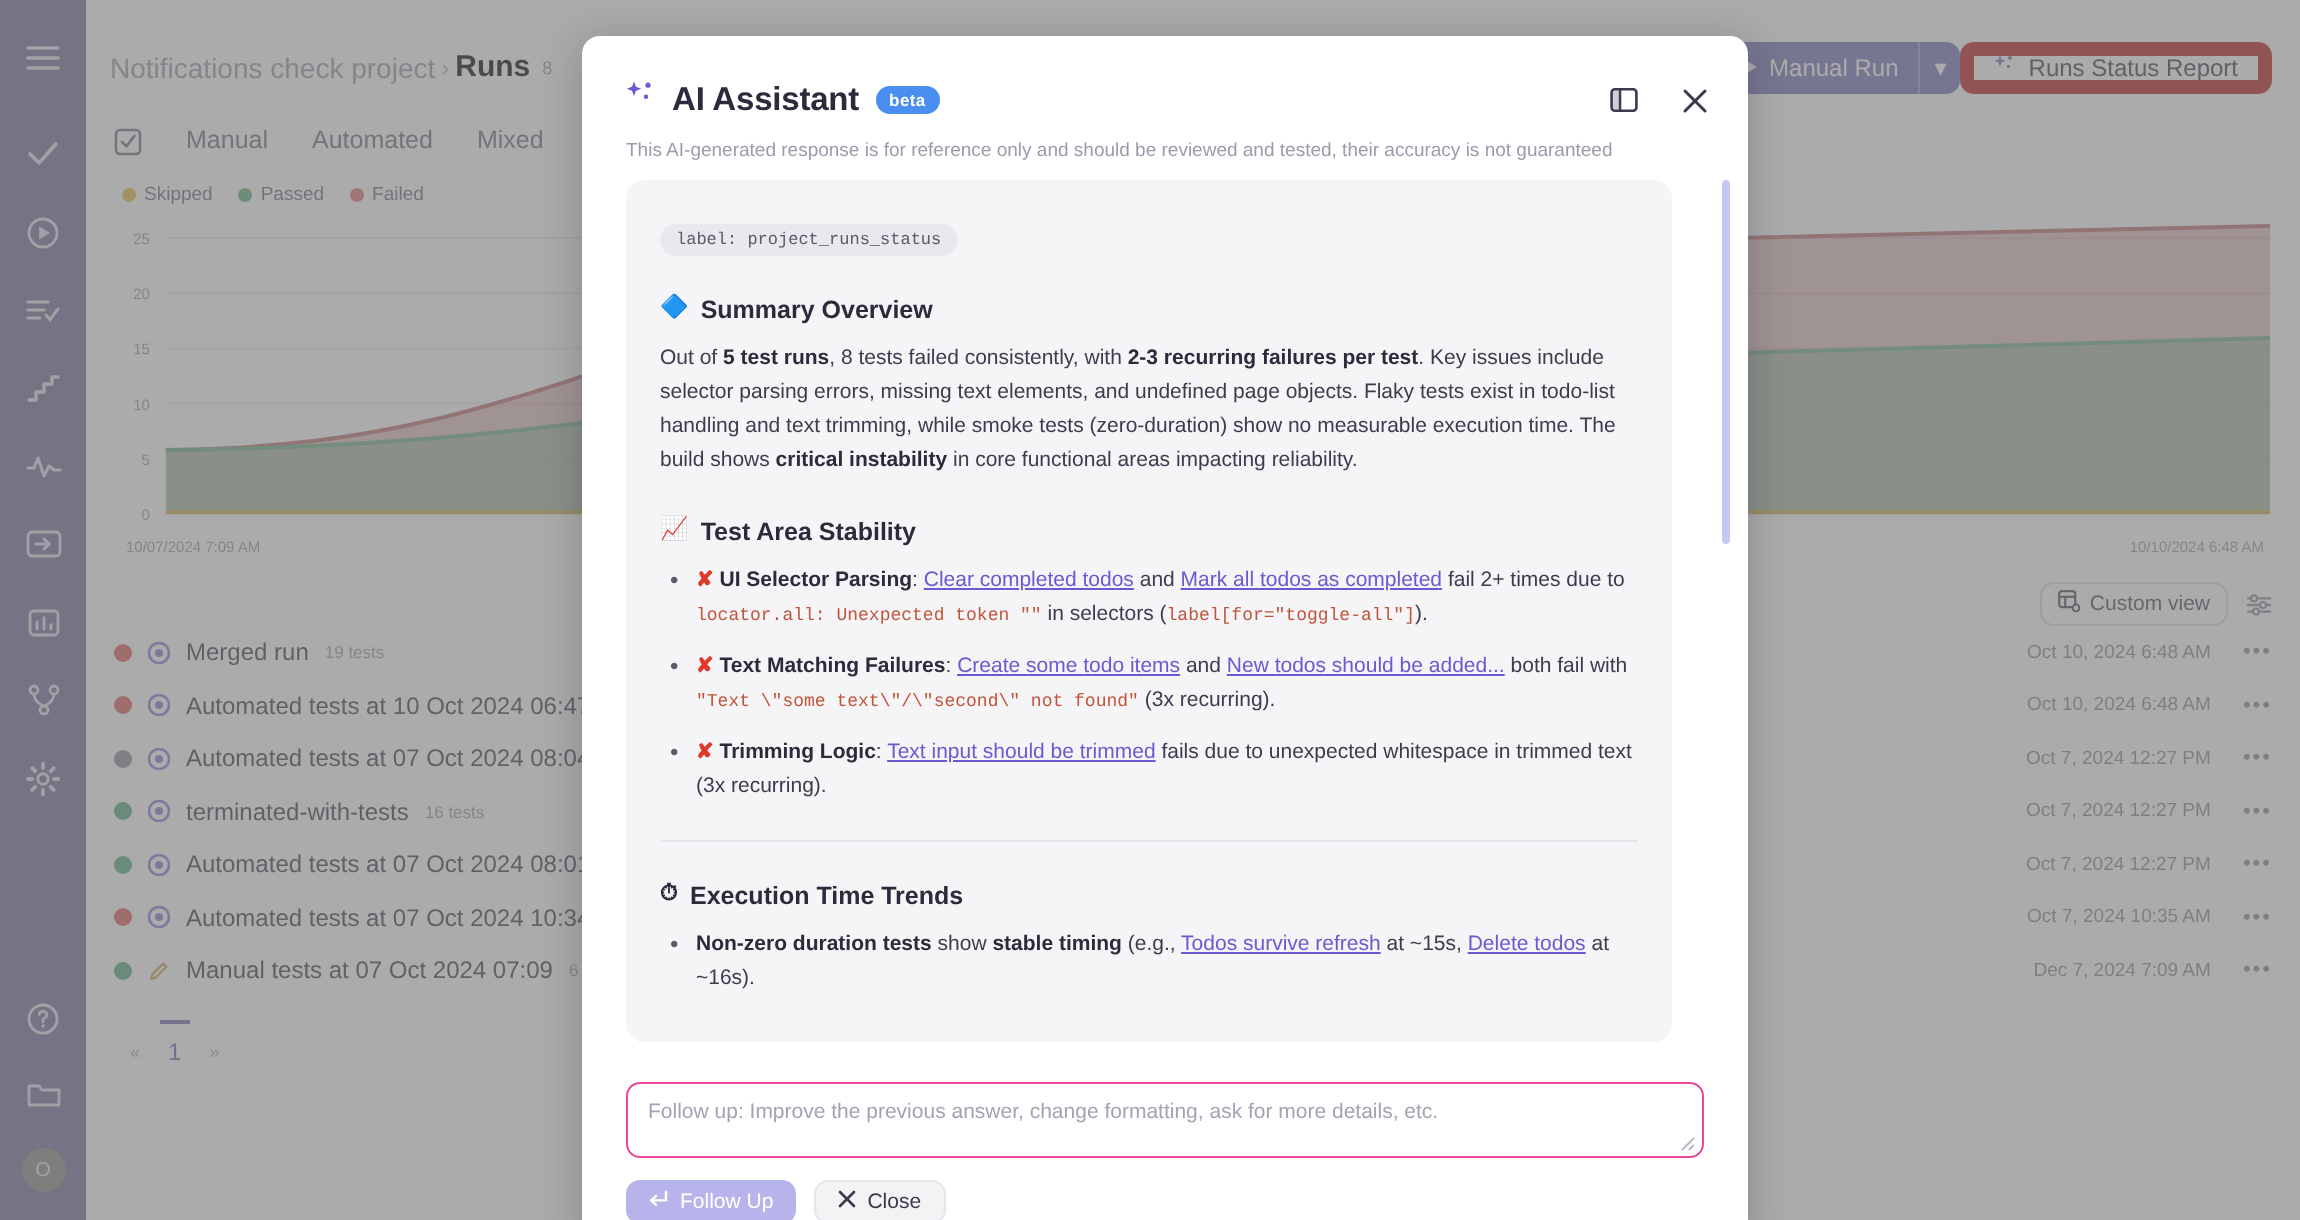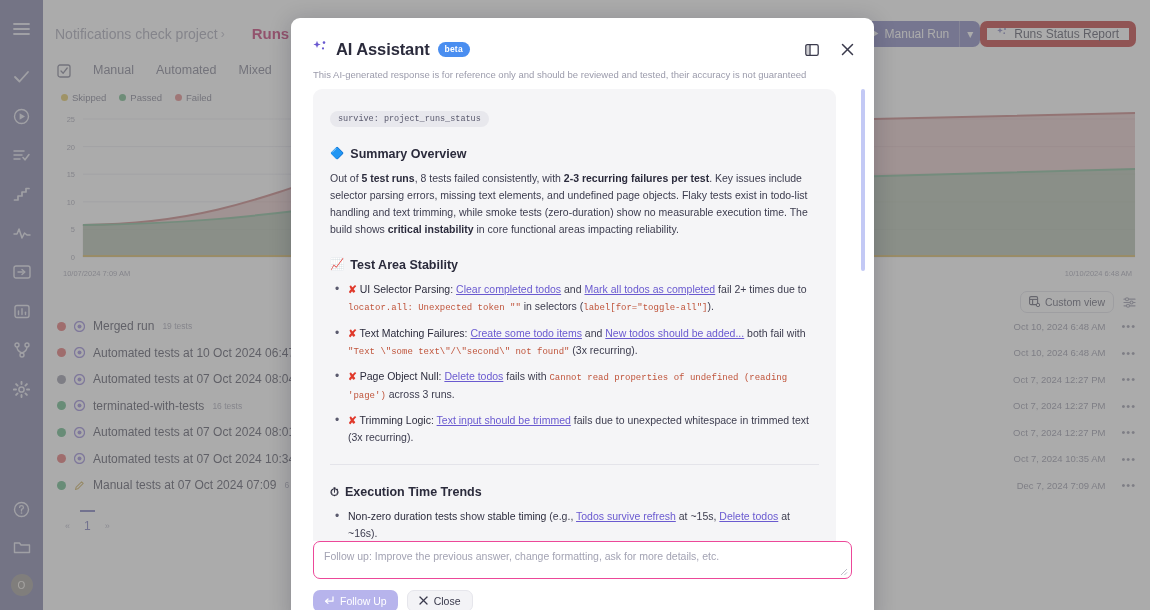--- a/index.html
+++ b/index.html
@@ -48,21 +48,21 @@
 
   
   .bg-main { flex: 1 1 auto; position: relative; background: #ffffff; height: 610px; }
 
   .topbar {
     height: 54px; display: flex; align-items: center;
     padding: 13px 14px 0 12px; gap: 0;
   }
   .crumb-root { font-size: 14px; color: #9a9aab; }
   .crumb-sep { font-size: 12px; color: #b4b4c2; margin: 0 3px; }
-  .crumb-cur { font-size: 15px; color: #be185d; font-weight: 600; margin-left: 24px; }
+  .crumb-cur { font-size: 15px; color: #000000; font-weight: 600; }
   .crumb-count { font-size: 9px; color: #9a9aab; margin-left: 6px; }
   .topbar-spacer { flex: 1 1 auto; }
   .btn-run {
     display: flex; align-items: center;
     background: #7575b8; color: #fff; border-radius: 7px;
     font-size: 12px; height: 26px; overflow: hidden;
   }
   .btn-run-main { display:flex; align-items:center; gap:6px; padding: 0 10px 0 9px; height:100%; }
   .btn-run-split { border-left: 1px solid rgba(255,255,255,0.28); padding: 0 7px; height:100%; display:flex;align-items:center; }
   .btn-report {
@@ -188,21 +188,21 @@
   ul.blist { list-style: none; margin-top: 2px; }
   ul.blist li {
     position: relative; padding-left: 18px;
     font-size: 10.5px; line-height: 1.62; color:#3c3c4e;
     margin-bottom: 9px;
   }
   ul.blist li::before {
     content: "•"; position:absolute; left: 5px; top: -1px;
     color:#5a5a6e; font-size: 12px;
   }
-  ul.blist b { font-weight:400; color:#2b2b3c; }
+  ul.blist b { font-weight:700; color:#2b2b3c; }
   .xmark { color:#e0392b; font-weight:700; }
   .lnk { color:#6a5ad0; text-decoration: underline; }
   .code { font-family:"Liberation Mono", monospace; font-size:9px; color:#c0553c; }
   .divider { height:1px; background:#e4e4ea; margin: 18px 0 0 0; }
 
   .m-foot { padding: 0 22px 12px 22px; background:#fff; }
   .followup-box {
     border: 1px solid #ec4899; border-radius: 7px;
     height: 38px; padding: 8px 10px;
     font-size: 10.5px; color:#a3a3b3;
@@ -600,38 +600,37 @@
     </div>
 
     <div class="m-disclaimer">This AI-generated response is for reference only and should be reviewed and tested, their accuracy is not guaranteed</div>
 
     <div class="m-scroll">
       <div class="scrollbar-track">
         <div class="scrollbar-thumb"></div>
       </div>
 
       <div class="answer-card">
-        <div class="prompt-chip">survive: project_runs_status</div>
+        <div class="prompt-chip">label: project_runs_status</div>
 
         
         <div class="sec-h">
           <span class="emoji">🔷</span>
           <span>Summary Overview</span>
         </div>
         <div class="para"><span>Out of </span><b>5 test runs</b><span>, 8 tests failed consistently, with </span><b>2-3 recurring failures per test</b><span>. Key issues include selector parsing errors, missing text elements, and undefined page objects. Flaky tests exist in todo-list handling and text trimming, while smoke tests (zero-duration) show no measurable execution time. The build shows </span><b>critical instability</b><span> in core functional areas impacting reliability.</span></div>
 
         
         <div class="sec-h">
           <span class="emoji">📈</span>
           <span>Test Area Stability</span>
         </div>
         <ul class="blist">
             <li><span class="xmark">✘</span> <b>UI Selector Parsing</b><span>: </span><span class="lnk">Clear completed todos</span><span> and </span><span class="lnk">Mark all todos as completed</span><span> fail 2+ times due to </span><span class="code">locator.all: Unexpected token ""</span><span> in selectors (</span><span class="code">label[for="toggle-all"]</span><span>).</span></li>
             <li><span class="xmark">✘</span> <b>Text Matching Failures</b><span>: </span><span class="lnk">Create some todo items</span><span> and </span><span class="lnk">New todos should be added...</span><span> both fail with </span><span class="code">"Text \"some text\"/\"second\" not found"</span><span> (3x recurring).</span></li>
-            <li><span class="xmark">✘</span> <b>Page Object Null</b><span>: </span><span class="lnk">Delete todos</span><span> fails with </span><span class="code">Cannot read properties of undefined (reading 'page')</span><span> across 3 runs.</span></li>
             <li><span class="xmark">✘</span> <b>Trimming Logic</b><span>: </span><span class="lnk">Text input should be trimmed</span><span> fails due to unexpected whitespace in trimmed text (3x recurring).</span></li>
           </ul>
 
         <div class="divider"></div>
 
         
         <div class="sec-h">
           <span class="emoji">⏱</span>
           <span>Execution Time Trends</span>
         </div>

